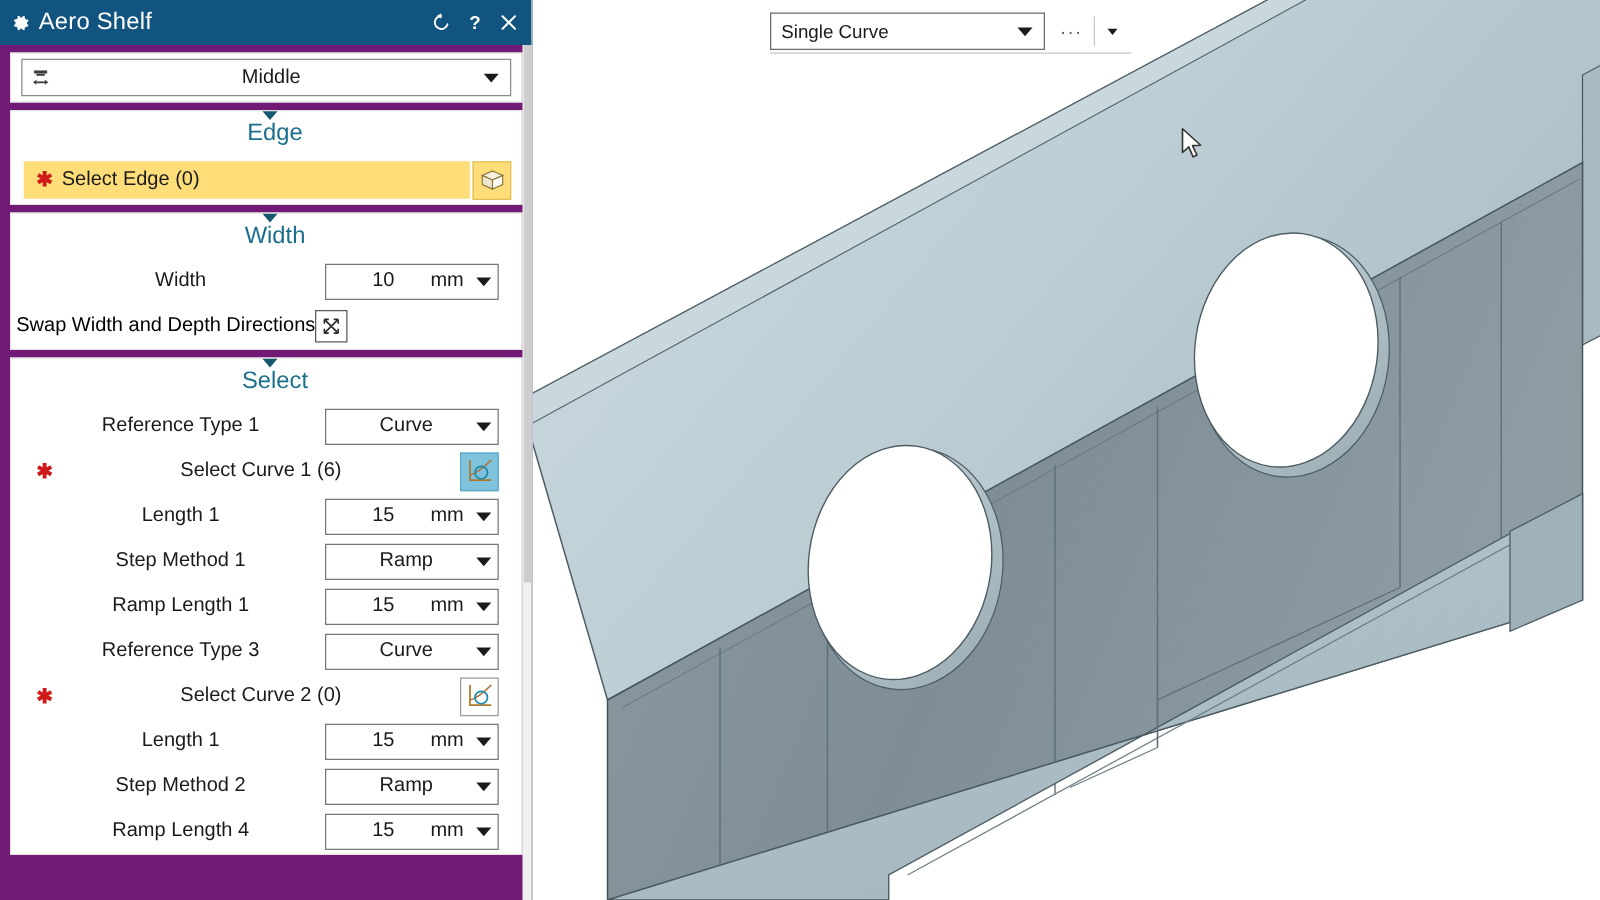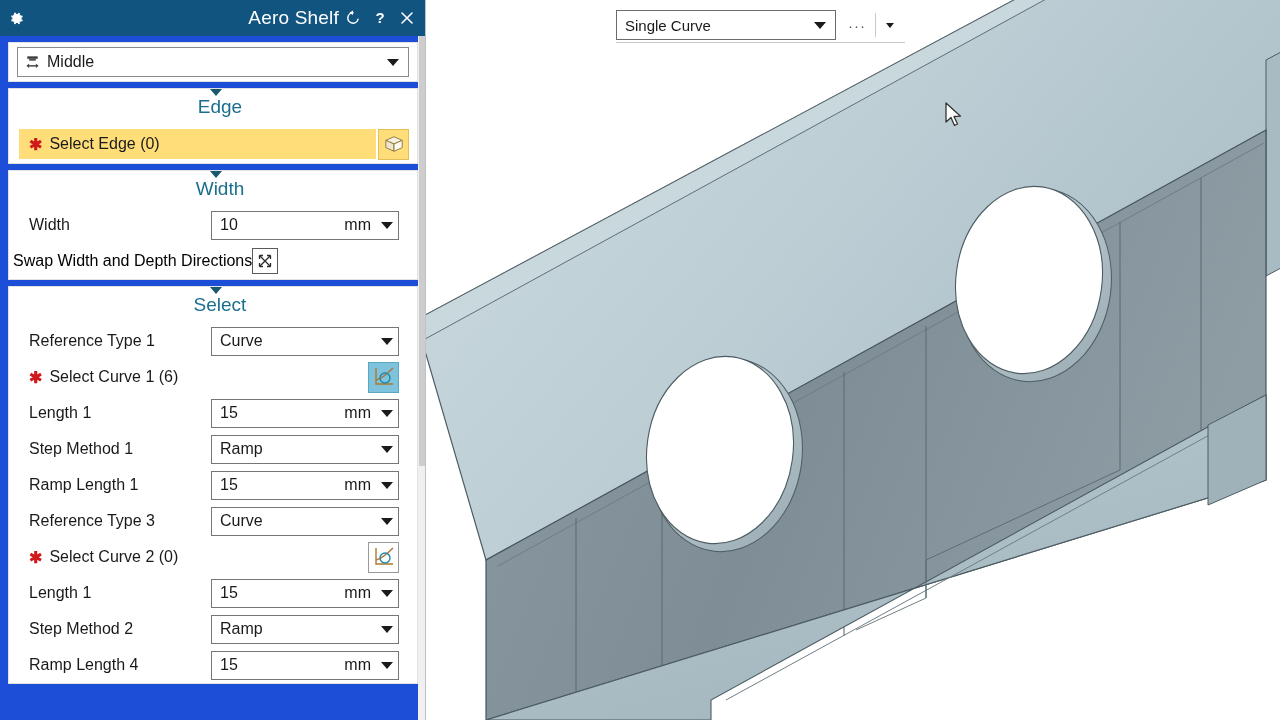--- a/index.html
+++ b/index.html
@@ -90,40 +90,40 @@
     background: #f0f0f0;
     box-sizing: border-box;
   }
   #titlebar {
     height: 36px;
     background: #115480;
     display: flex; align-items: center;
     color: #ffffff;
     padding: 0 6px 0 8px;
     box-sizing: border-box;
-    text-align: right;
   }
   #titlebar .gear { margin-right: 6px; display: flex; align-items: center; }
   #title-text {
     font-size: 19px;
     flex: 1;
     letter-spacing: .2px;
   }
   .tb-btn {
     width: 27px; height: 28px;
     display: flex; align-items: center; justify-content: center;
     color: #ffffff;
   }
 
   .panel-body {
     position: absolute;
     left: 0; top: 36px;
     width: 426px; height: 684px;
-    background: #1d4ed8;
+    background: #701a75;
     overflow: hidden;
+    text-align: center;
   }
 
   
   .card {
     background: #ffffff;
     border: 1px solid #e2e2e2;
     margin: 6px 8px 0 8px;
     box-sizing: border-box;
   }
   .card.first { margin-top: 6px; }
@@ -171,21 +171,21 @@
     padding: 0 18px 0 20px;
     box-sizing: border-box;
   }
   .row .lbl {
     font-size: 16px; color: #1a1a1a;
     flex: 1;
   }
   .req { color: #d01a1a; font-weight: bold; margin-right: 7px; font-size: 16px; }
 
   .field {
-    width: 188px; height: 29px;
+    width: 139px; height: 29px;
     border: 1px solid #767676;
     background: #ffffff;
     display: flex; align-items: center;
     box-sizing: border-box;
     padding: 0 5px 0 8px;
     font-size: 16px; color: #1a1a1a;
   }
   .field .val { flex: 1; }
   .field .unit { color: #1a1a1a; margin-right: 10px; }
   .fcaret {

